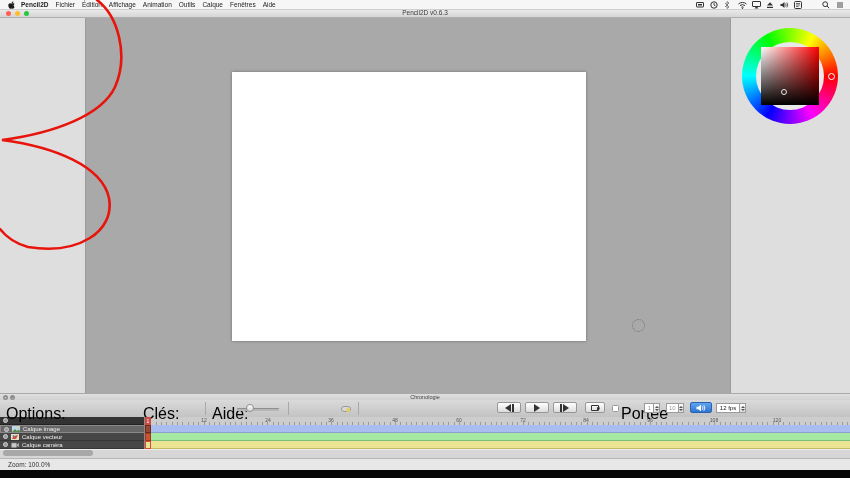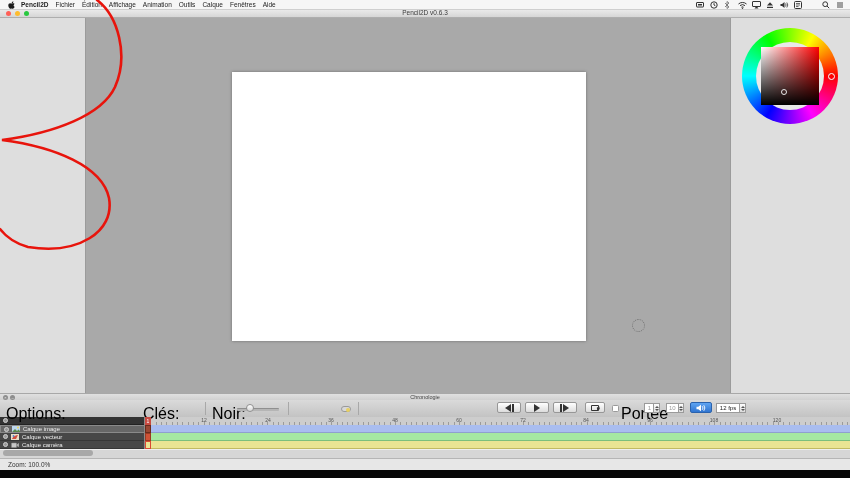--- a/index.html
+++ b/index.html
@@ -461,21 +461,21 @@
   <div class="abs" id="tl-controls"></div>
   <span class="abs tlabel" style="left:6px;">Options:</span>
   <span class="circbtn" style="left:37px;top:404px;">+</span>
   <span class="circbtn" style="left:49px;top:404px;">−</span>
 
   <span class="abs tlabel" style="left:143px;">Clés:</span>
   <span class="circbtn" style="left:161px;top:404px;">+</span>
   <span class="circbtn" style="left:173px;top:404px;">−</span>
   <span class="circbtn" style="left:185px;top:404px;">+</span>
   <span class="tsep" style="left:205px;"></span>
-  <span class="abs tlabel" style="left:212px;">Noir:</span>
+  <span class="abs tlabel" style="left:212px;">Aide:</span>
   <div class="abs slider-track" style="left:237px;top:408px;width:42px;z-index:7;"></div>
   <div class="abs slider-thumb" style="left:246px;top:404px;width:8px;height:8px;z-index:7;"></div>
   <span class="tsep" style="left:288px;"></span>
   <span class="abs" style="left:341px;top:406px;width:10px;height:6px;border-radius:3px;background:#d8d8d8;border:1px solid #9a9a9a;box-sizing:border-box;z-index:7;">
     <span style="position:absolute;right:0.5px;top:0.5px;width:4px;height:4px;border-radius:50%;background:#e8d060;"></span>
   </span>
   <span class="tsep" style="left:358px;"></span>
 
   <div class="pbbtn" style="left:497px;width:24px;">
     <svg width="12" height="8" viewBox="0 0 12 8">

